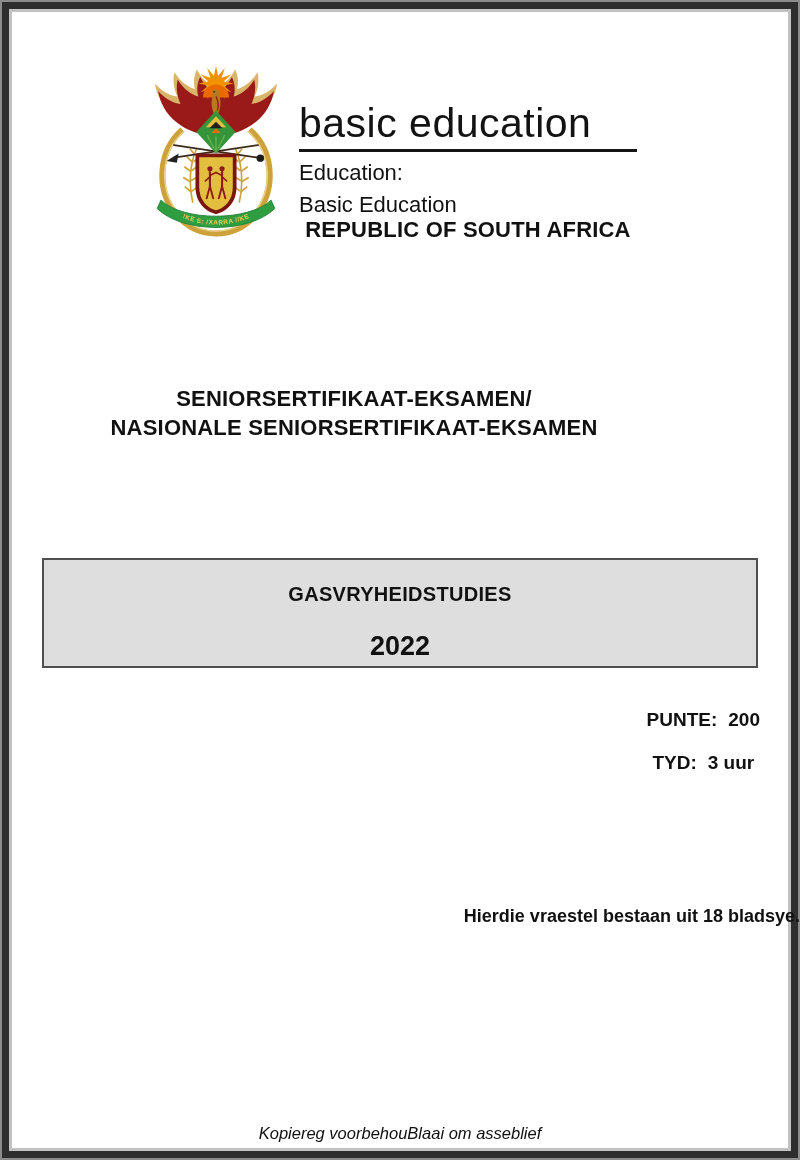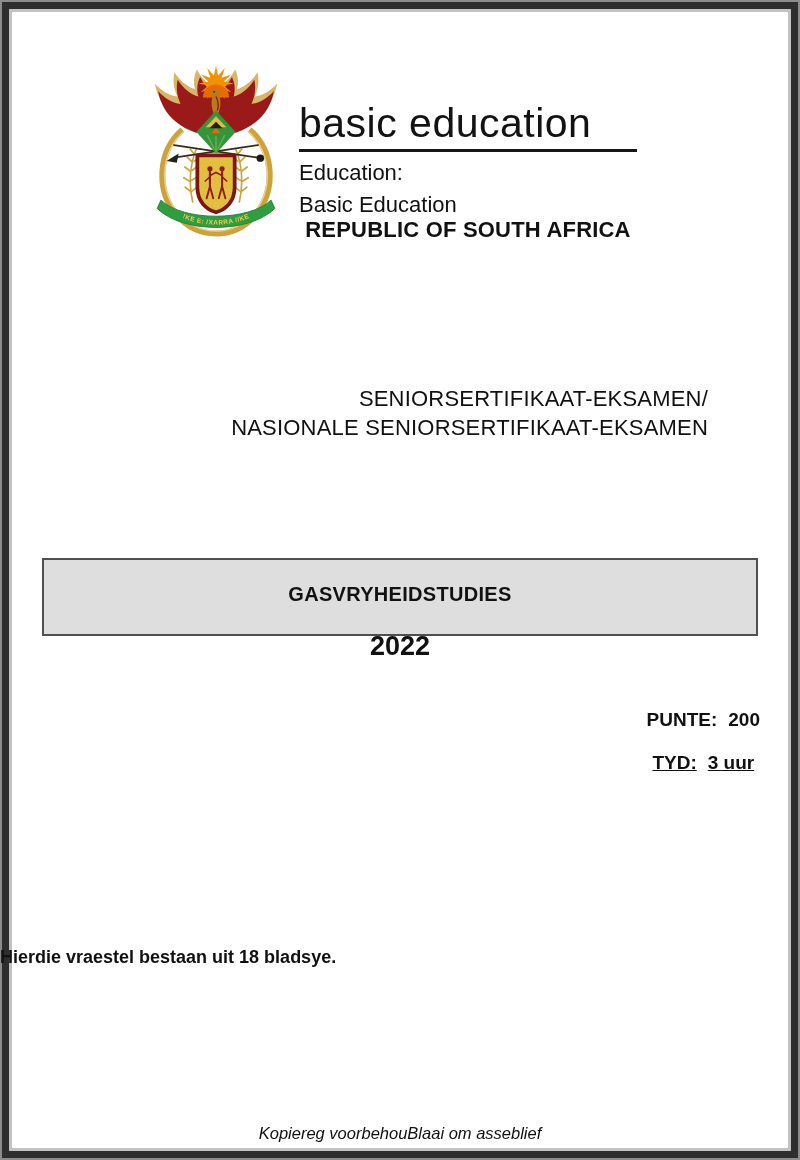--- a/index.html
+++ b/index.html
@@ -14,35 +14,35 @@
   .content{position:absolute;inset:0;}
 
   .logo-row{position:absolute;left:145px;top:62px;display:flex;}
   .coat-svg{width:142px;height:196px;display:block;}
   .logo-text{margin-left:12px;padding-top:40px;}
   .wordmark{font-size:41px;line-height:42px;font-weight:400;letter-spacing:0.5px;color:#131313;}
   .logo-rule{width:338px;height:3px;background:#161616;margin-top:5px;}
   .dept{font-size:22px;line-height:23px;margin-top:9px;}
   .country{font-size:22px;line-height:23px;font-weight:700;margin-top:2px;letter-spacing:0.2px;text-align:center;}
 
-  .exam-title{position:absolute;top:384px;left:0;width:708px;text-align:right;
-    font-size:22px;line-height:29px;font-weight:400;letter-spacing:0.2px;}
+  .exam-title{position:absolute;top:384px;left:0;width:708px;text-align:center;
+    font-size:22px;line-height:29px;font-weight:700;letter-spacing:0.2px;}
 
-  .subject-box{position:absolute;left:42px;top:558px;width:716px;height:78px;
+  .subject-box{position:absolute;left:42px;top:558px;width:716px;height:110px;
     box-sizing:border-box;background:#dedede;border:2px solid #4f4f4f;text-align:center;}
   .subject{margin-top:23px;font-size:20px;font-weight:700;letter-spacing:0.3px;}
   .year{margin-top:25px;font-size:27px;font-weight:700;}
 
   .marks-block{position:absolute;right:40px;top:709px;text-align:center;
     font-size:19px;font-weight:700;}
-  .time-line{margin-top:21px;text-decoration:underline;}
+  .time-line{margin-top:21px;}
   .val{margin-left:11px;}
 
-  .pages-note{position:absolute;top:906px;left:0;width:800px;text-align:left;
-    font-size:18px;font-weight:700;margin-top:41px;}
+  .pages-note{position:absolute;top:906px;left:0;width:800px;text-align:right;
+    font-size:18px;font-weight:700;}
 
   .footer{position:absolute;top:1124px;left:44px;right:44px;display:flex;
     justify-content:center;font-style:italic;font-size:16.5px;color:#101010;}
 </style>
 </head>
 <body>
 
 <div class="frame-dark"></div>
 <div class="frame-light"></div>
 <div class="page"></div>

